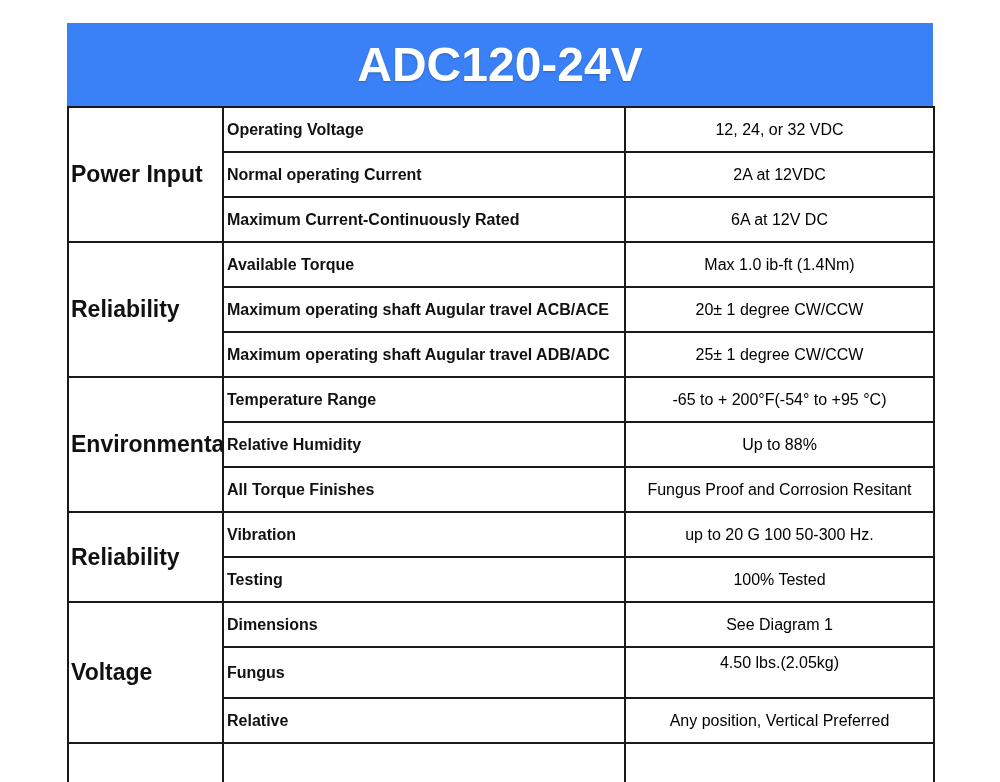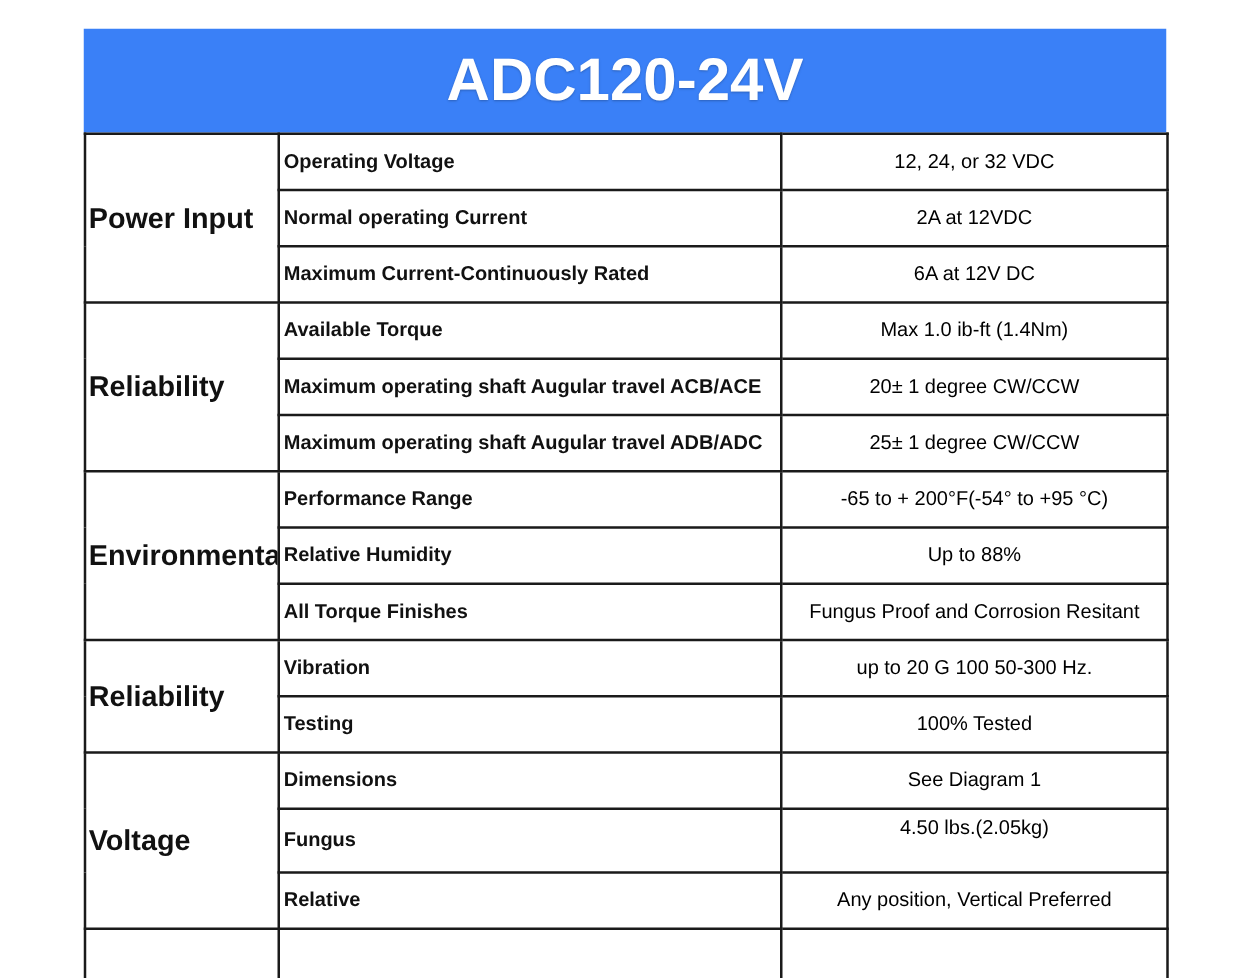--- a/index.html
+++ b/index.html
@@ -109,21 +109,21 @@
         <td class="param">Maximum operating shaft Augular travel ACB/ACE</td>
         <td class="value">20± 1 degree CW/CCW</td>
       </tr>
       <tr>
         <td class="param">Maximum operating shaft Augular travel ADB/ADC</td>
         <td class="value">25± 1 degree CW/CCW</td>
       </tr>
 
       <tr>
         <td class="group" rowspan="3">Environmental</td>
-        <td class="param">Performance Range</td>
+        <td class="param">Temperature Range</td>
         <td class="value">-65 to + 200°F(-54° to +95 °C)</td>
       </tr>
       <tr>
         <td class="param">Relative Humidity</td>
         <td class="value">Up to 88%</td>
       </tr>
       <tr>
         <td class="param">All Torque Finishes</td>
         <td class="value">Fungus Proof and Corrosion Resitant</td>
       </tr>

